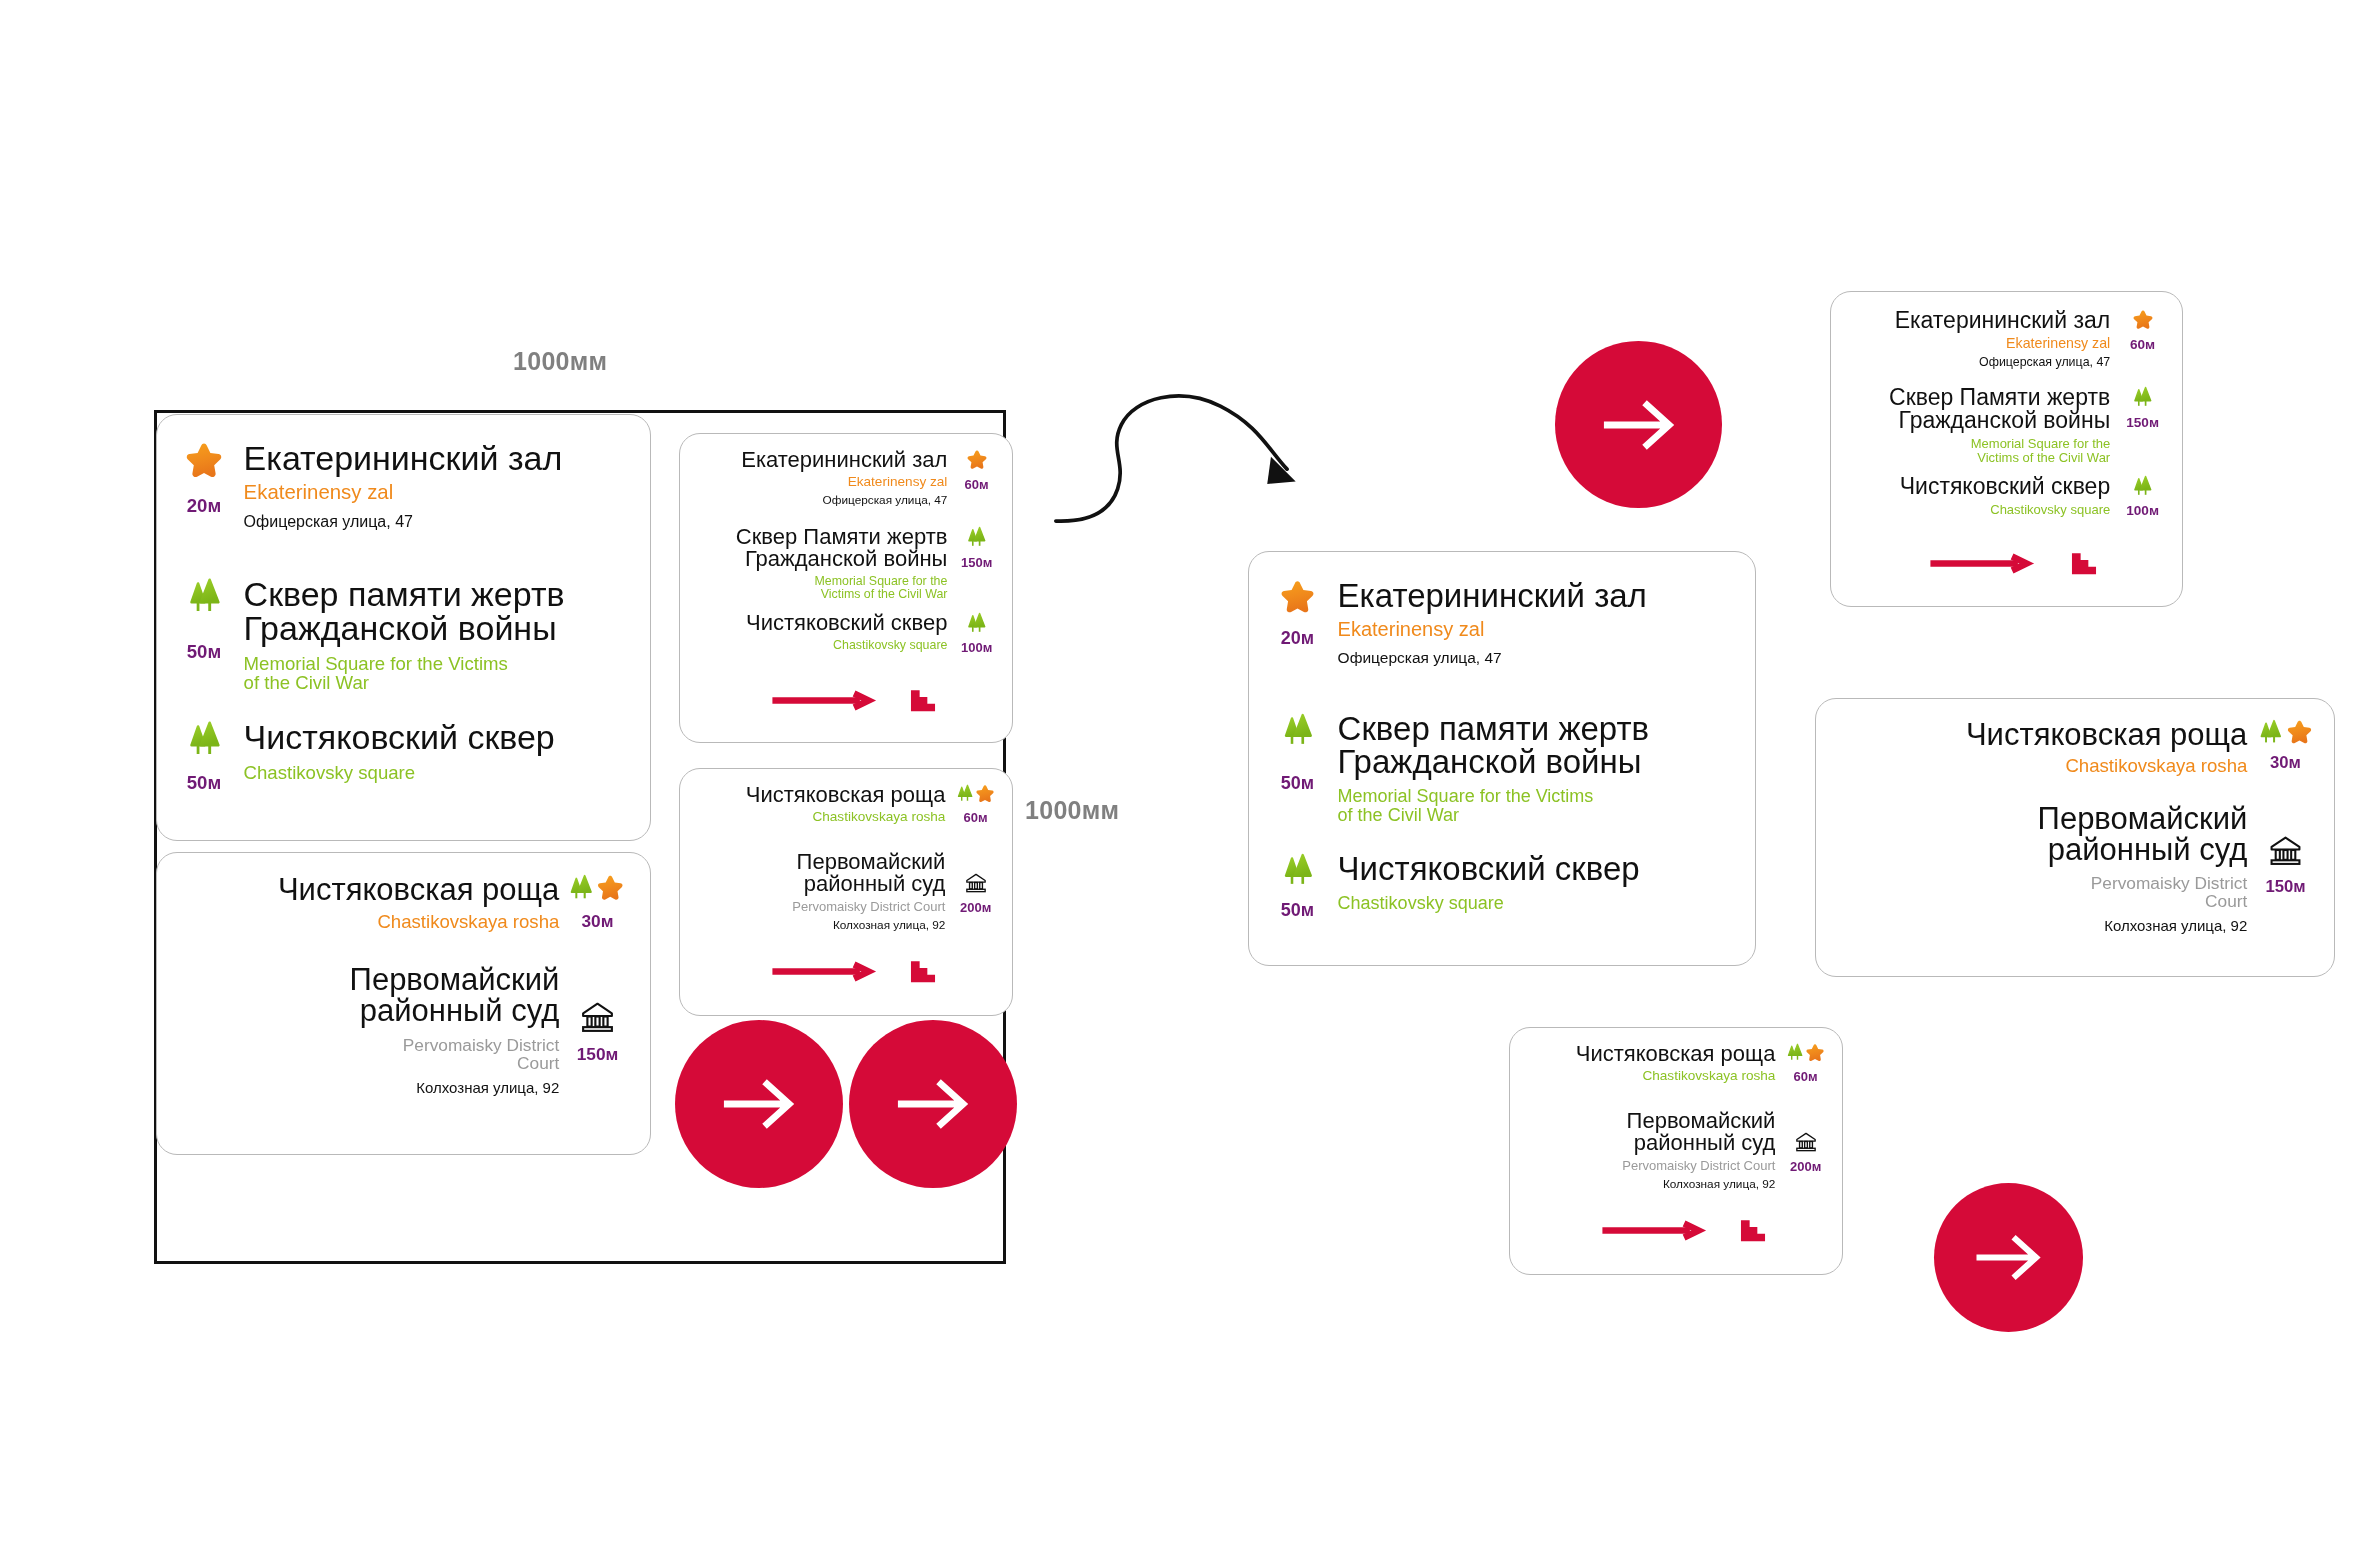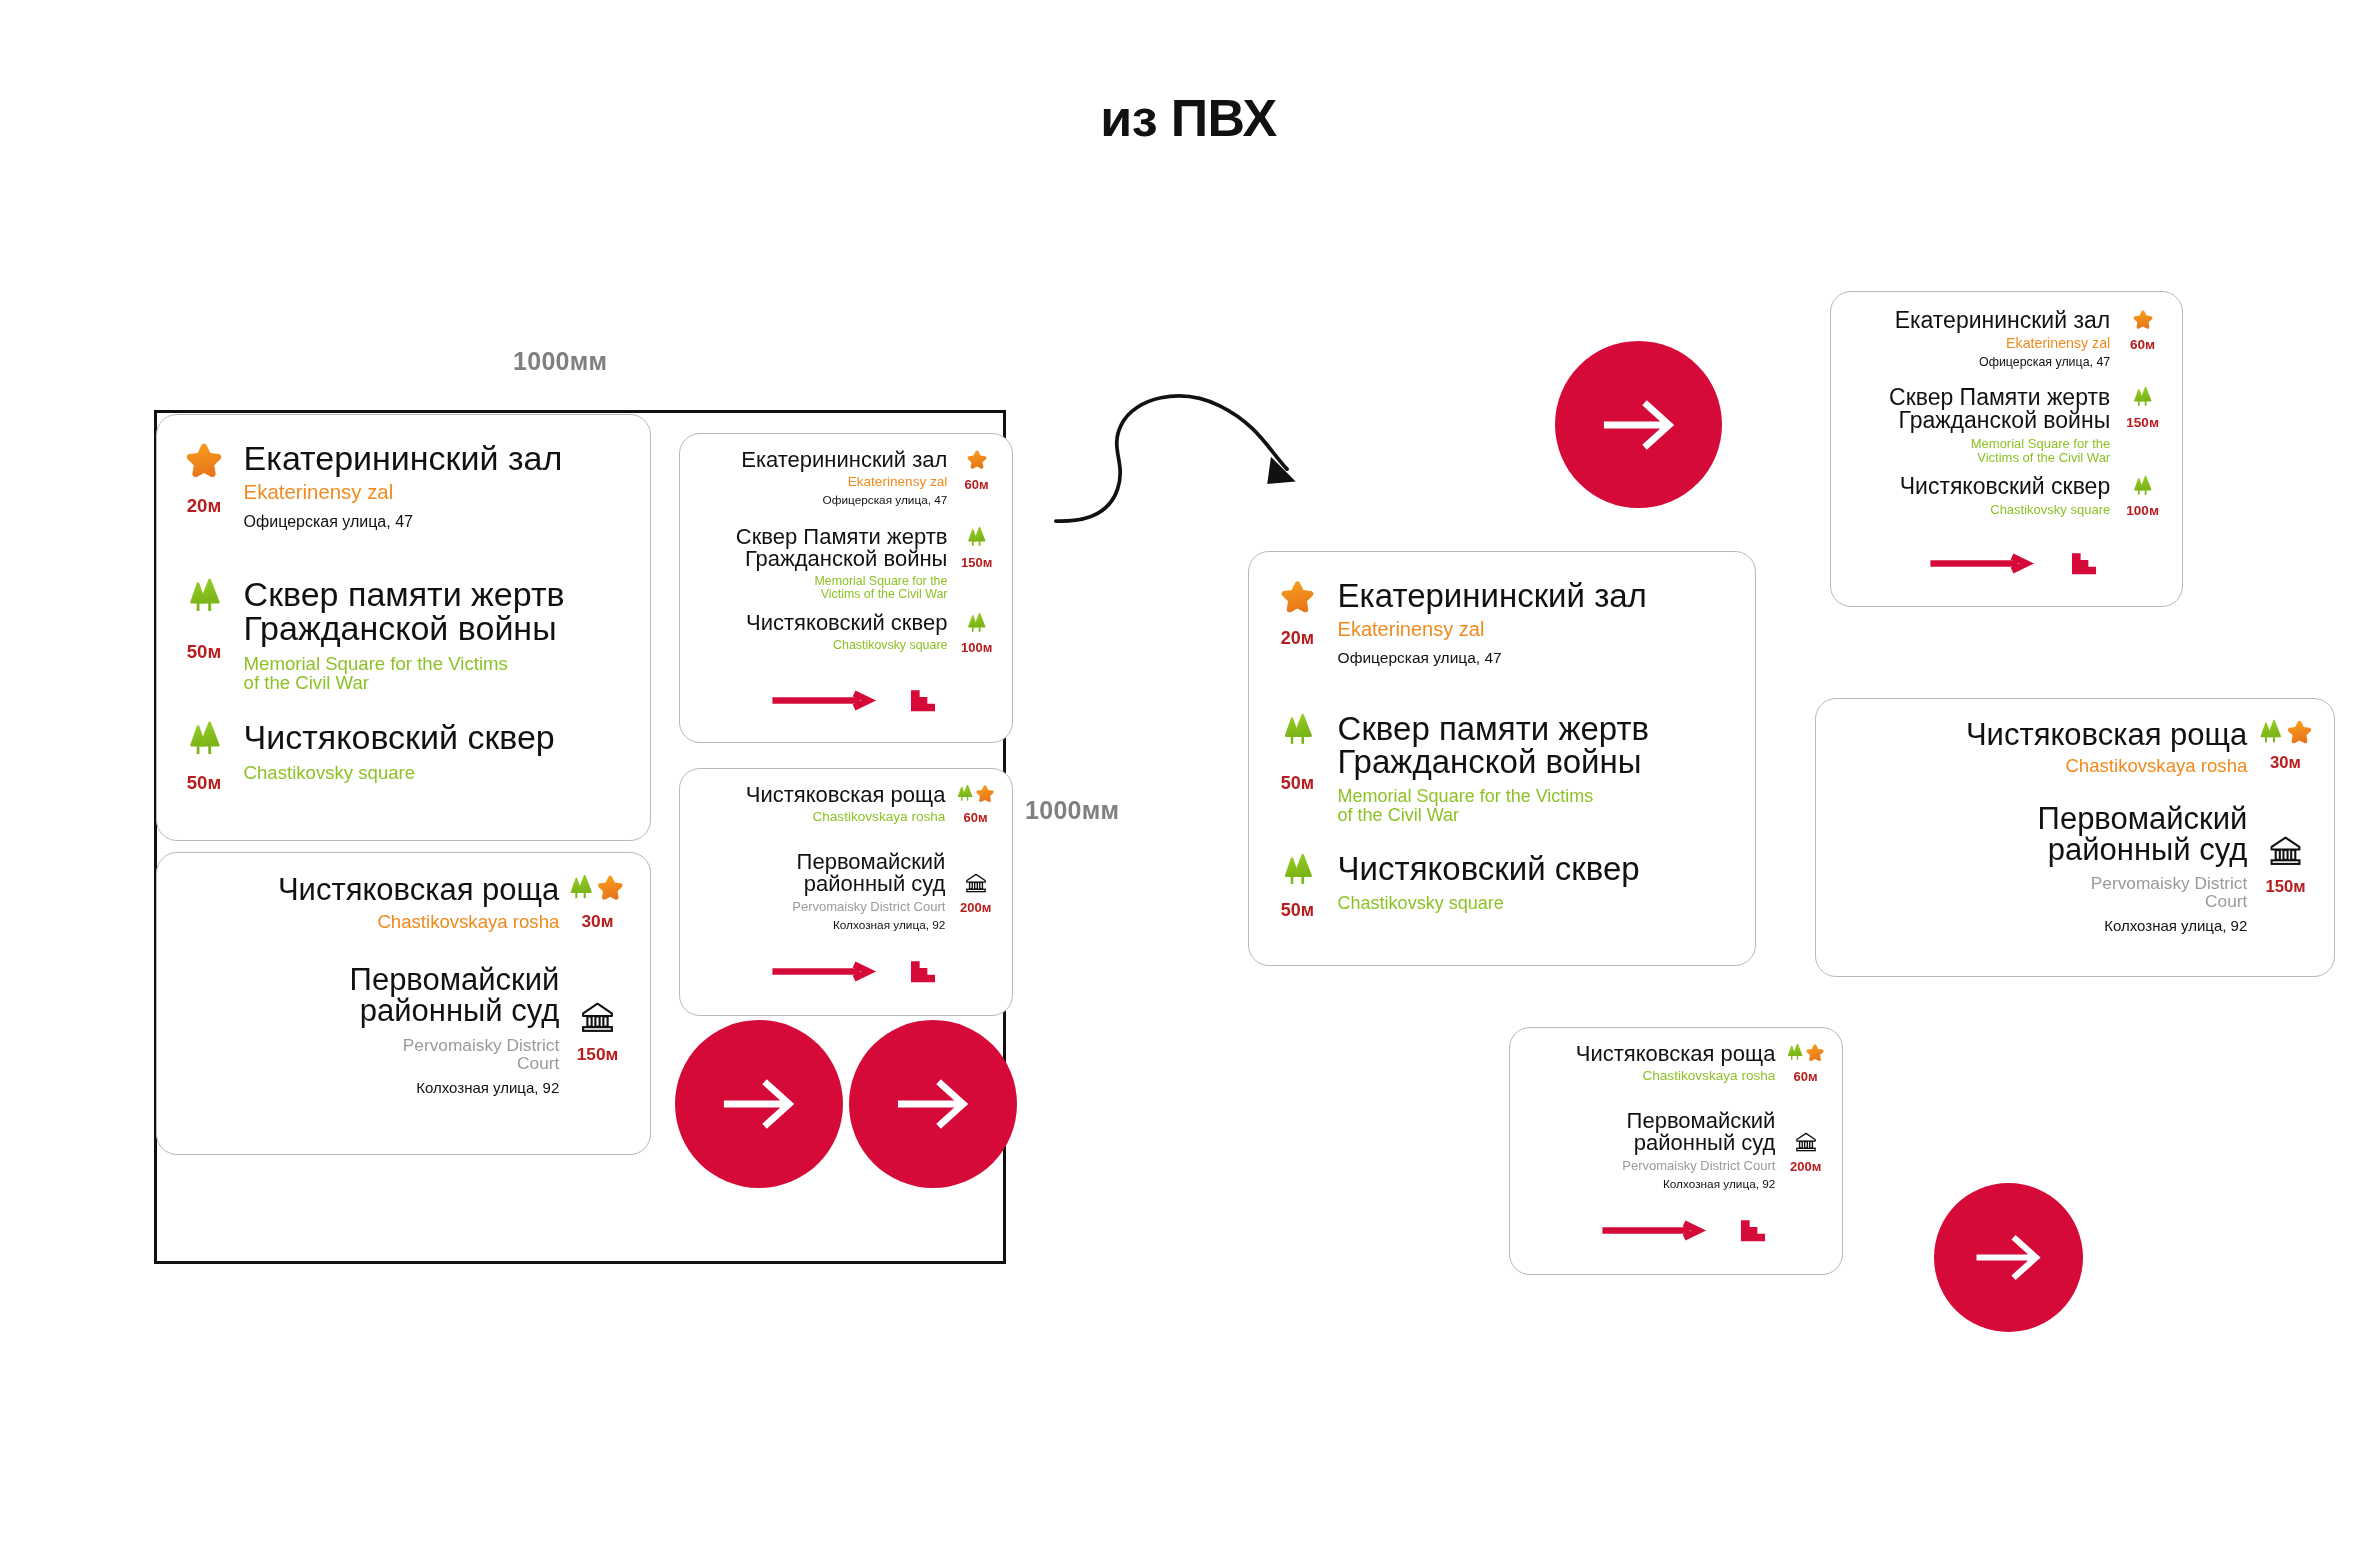--- a/index.html
+++ b/index.html
@@ -17,21 +17,21 @@
 
   .dim-label{position:absolute;font-size:25px;font-weight:bold;color:#808080;
     letter-spacing:0.3px;}
 
   
   .panel{position:absolute;background:#fff;border:1.2px solid #b9b9b9;border-radius:21px;
     box-sizing:border-box;}
 
   .row{display:flex;align-items:flex-start;}
   .icons{flex:0 0 auto;display:flex;flex-direction:column;align-items:center;}
-  .meters{font-weight:bold;color:#b91c1c;white-space:nowrap;text-align:center;}
+  .meters{font-weight:bold;color:#701a75;white-space:nowrap;text-align:center;}
   .ru{color:#111;font-weight:normal;line-height:1.0;}
   .en{line-height:1.06;}
   .addr{color:#111;line-height:1.1;}
   .en-orange{color:#f08a1c;}
   .en-green{color:#8cc224;}
   .en-gray{color:#9a9a9a;text-align:right;}
 
   
   .ic{display:block;}
 
@@ -43,21 +43,20 @@
   .circle-btn{position:absolute;border-radius:50%;background:#d50a38;
     display:flex;align-items:center;justify-content:center;}
 
   
   #flow-arrow{position:absolute;left:1053px;top:390px;}
 </style>
 </head>
 <body>
 
 <div id="page-title">
-  <span class="ln">из ПВХ</span>
 </div>
 
 <div id="sheet-frame"></div>
 
 <div class="dim-label" style="left:513px;top:347px;">1000мм</div>
 <div class="dim-label" style="left:1025px;top:796px;">1000мм</div>
 
 <svg width="0" height="0" style="position:absolute" aria-hidden="true">
   <defs>
     <linearGradient id="gstar" x1="0" y1="0" x2="0.25" y2="1">

